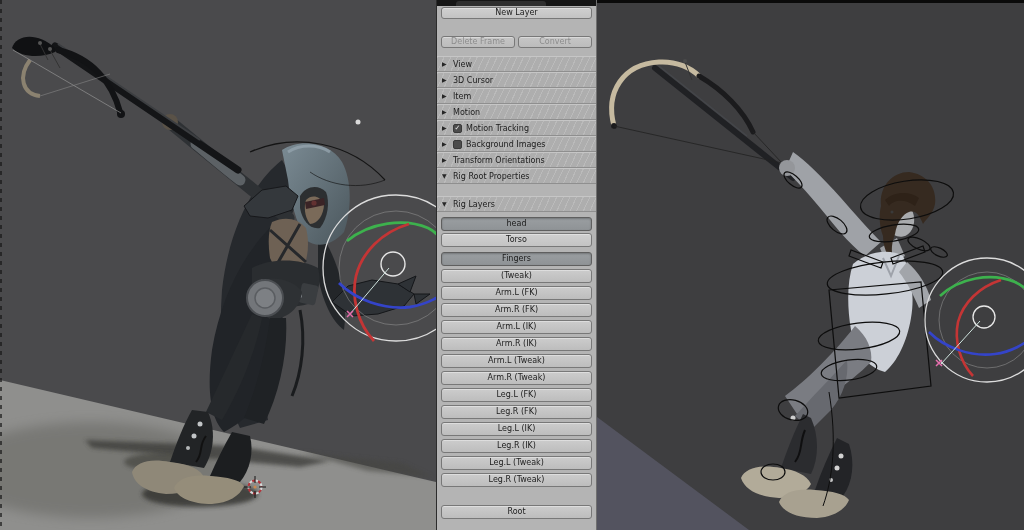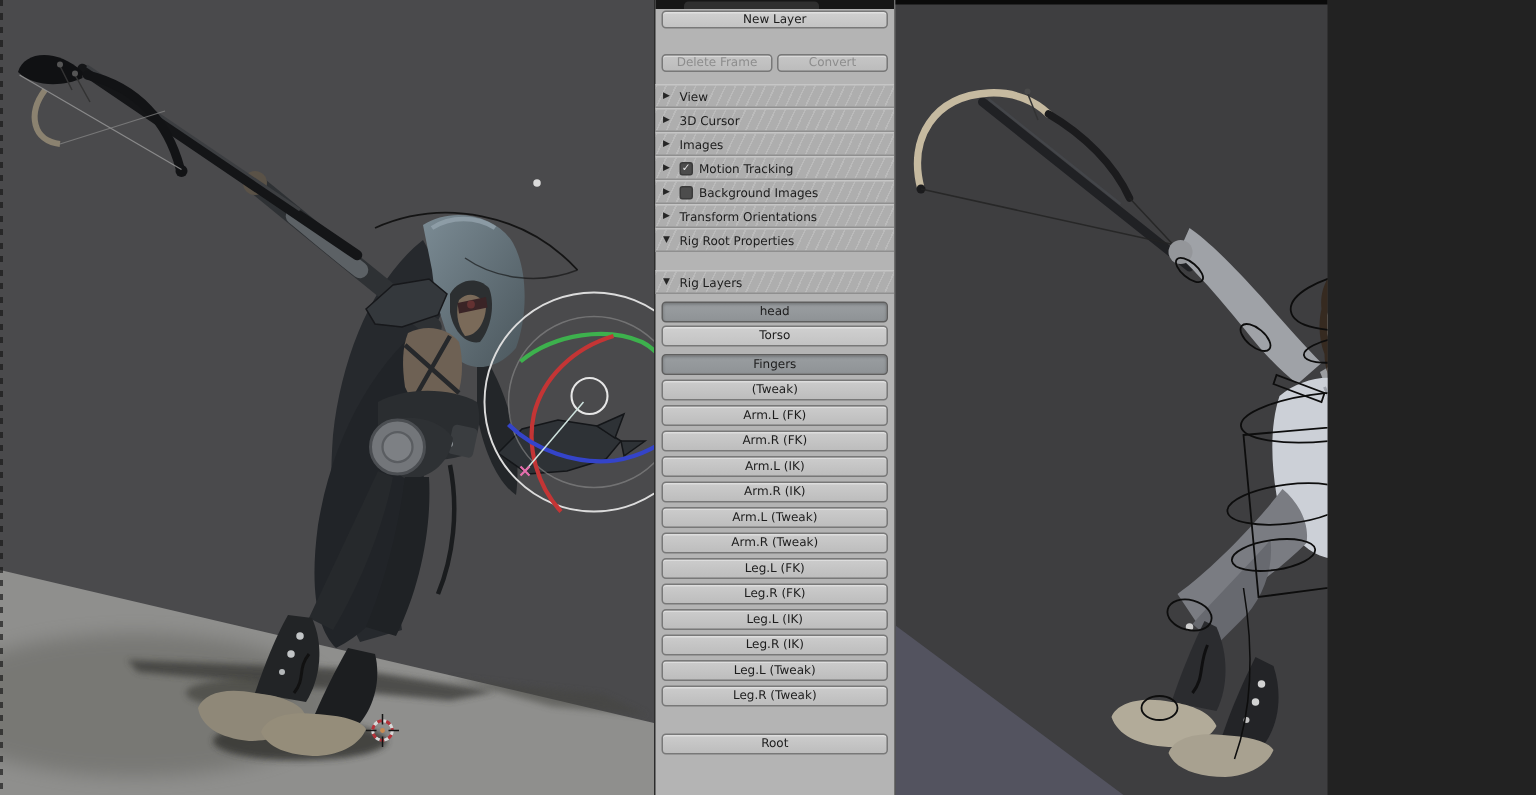--- a/index.html
+++ b/index.html
@@ -1,16 +1,16 @@
 <!DOCTYPE html>
 <html><head>
 <meta charset="utf-8">
 <style>
   html,body{margin:0;padding:0;background:#222;}
-  #app{position:relative;width:885px;height:530px;overflow:hidden;
+  #app{position:relative;width:1024px;height:530px;overflow:hidden;
        font-family:"DejaVu Sans","Liberation Sans",sans-serif;}
   
   .vp{position:absolute;top:0;height:530px;overflow:hidden;}
   #vp-left{left:0;width:436px;background:#4a4a4c;}
   #vp-right{left:597px;width:427px;background:#3e3e40;border-top:3px solid #0a0a0a;box-sizing:border-box;}
   #vp-left .dash-edge{position:absolute;left:0;top:0;bottom:0;width:2px;
        background:repeating-linear-gradient(180deg,#141414 0 4px,transparent 4px 9px);opacity:.65;}
   .vp svg{position:absolute;left:0;top:0;}
   
   #panel{position:absolute;left:436px;top:0;width:161px;height:530px;background:#b4b4b4;
@@ -172,21 +172,25 @@
     <div class="hdr">
       <span class="tri">▶</span>
       <span class="hlabel">View</span>
     </div>
     <div class="hdr">
       <span class="tri">▶</span>
       <span class="hlabel">3D Cursor</span>
     </div>
     <div class="hdr">
       <span class="tri">▶</span>
-      <span class="hlabel">Images</span>
+      <span class="hlabel">Item</span>
+    </div>
+    <div class="hdr">
+      <span class="tri">▶</span>
+      <span class="hlabel">Motion</span>
     </div>
     <div class="hdr">
       <span class="tri">▶</span>
       <span class="cb">
           <span class="cbg">✓</span>
         </span>
       <span class="hlabel">Motion Tracking</span>
     </div>
     <div class="hdr">
       <span class="tri">▶</span>

